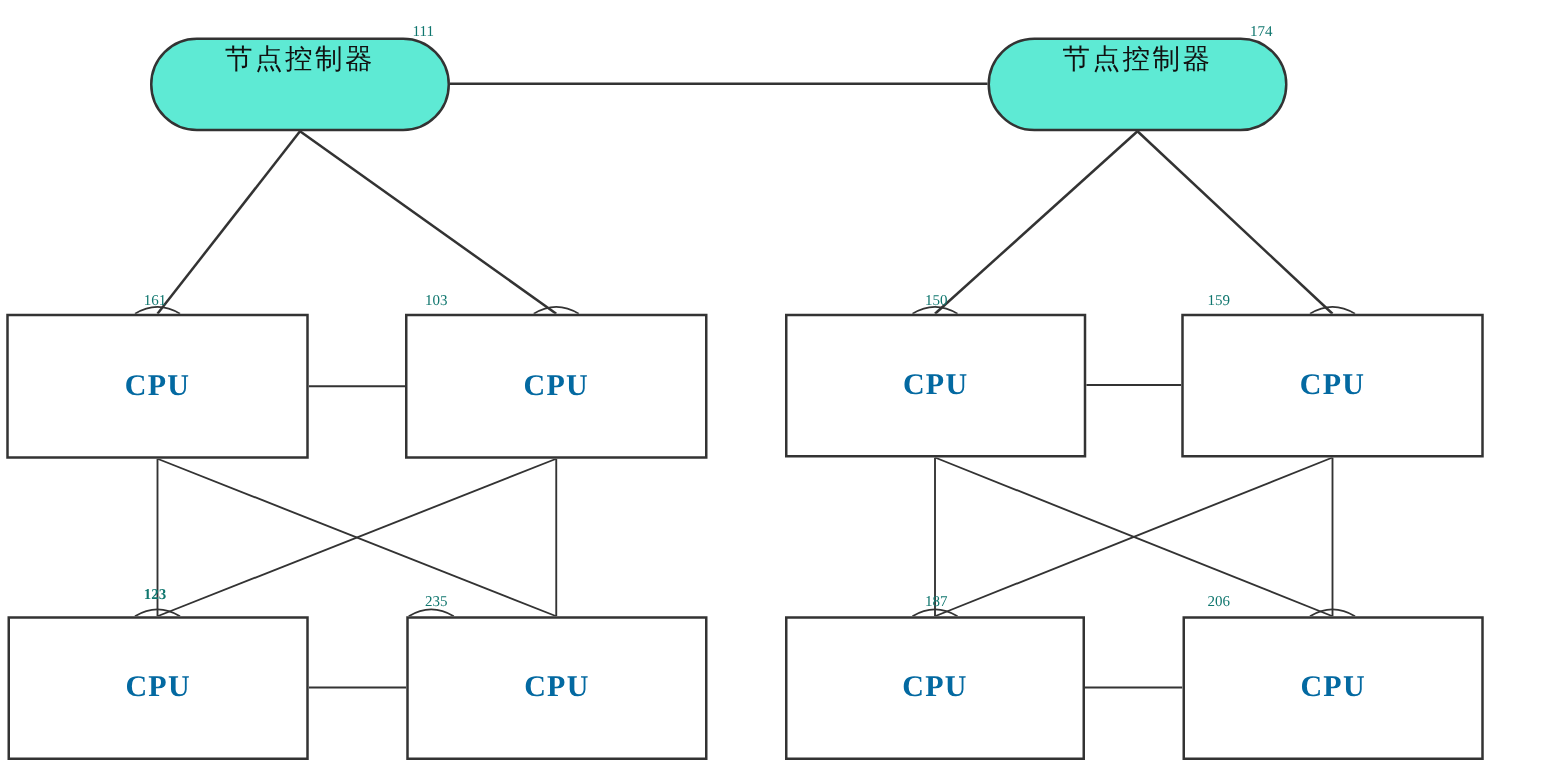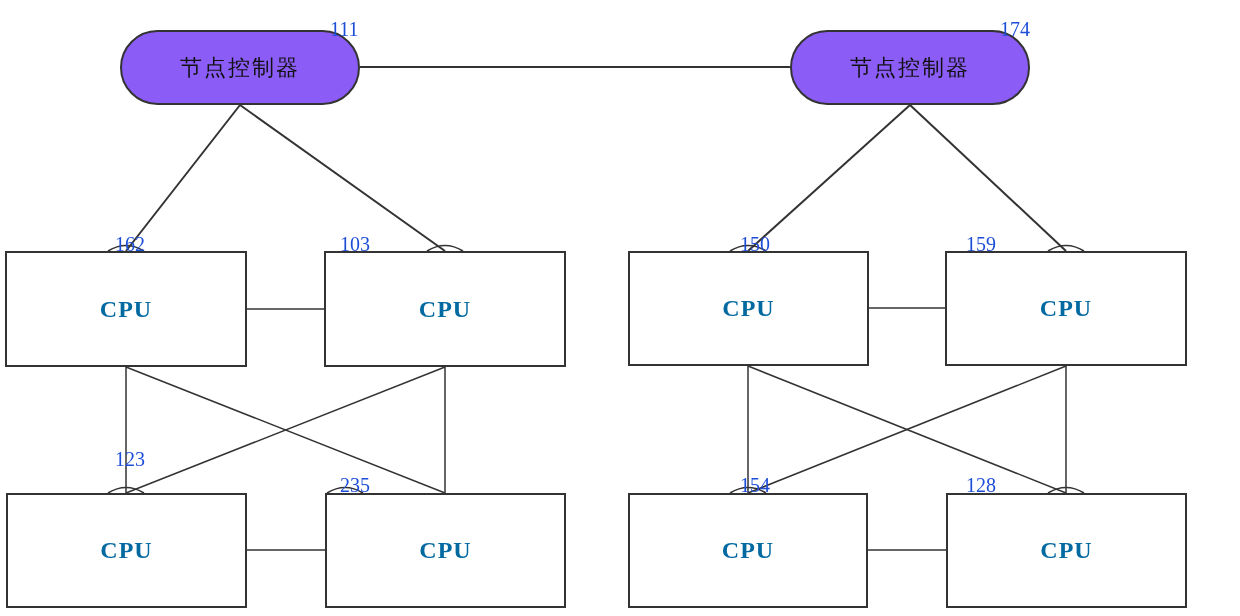--- a/index.html
+++ b/index.html
@@ -21,25 +21,24 @@
     svg.lines {
       position: absolute;
       top: 0; left: 0;
       width: 1240px;
       height: 616px;
       pointer-events: none;
     }
 
     .node-controller {
       position: absolute;
-      background: #8b5cf6;
+      background: #5eead4;
       border: 2.5px solid #333;
       border-radius: 40px;
       display: flex;
-      align-items: center;
       justify-content: center;
       font-size: 22px;
       font-weight: normal;
       color: #111;
       letter-spacing: 2px;
     }
 
     .cpu-box {
       position: absolute;
       background: #fff;
@@ -48,22 +47,22 @@
       align-items: center;
       justify-content: center;
       font-size: 24px;
       font-weight: bold;
       color: #0369a1;
       letter-spacing: 1px;
     }
 
     .label {
       position: absolute;
-      font-size: 20px;
-      color: #1d4ed8;
+      font-size: 12px;
+      color: #0f766e;
     }
   </style>
 </head>
 <body>
 
 <div class="diagram">
 
   <svg class="lines">
 
     <line x1="360" y1="67" x2="790" y2="67" stroke="#333" stroke-width="2"></line>
@@ -139,22 +138,22 @@
   <div class="cpu-box" style="left:945px; top:251px; width:242px; height:115px;">
     <span>CPU</span>
   </div>
   <div class="cpu-box" style="left:628px; top:493px; width:240px; height:115px;">
     <span>CPU</span>
   </div>
   <div class="cpu-box" style="left:946px; top:493px; width:241px; height:115px;">
     <span>CPU</span>
   </div>
 
-  <div class="label" style="left:115px; top:233px;">162</div>
+  <div class="label" style="left:115px; top:233px;">161</div>
   <div class="label" style="left:340px; top:233px;">103</div>
-  <div class="label" style="left:115px; top:448px;">123</div>
+  <div class="label" style="left:115px; top:468px;font-weight:bold;">123</div>
   <div class="label" style="left:340px; top:474px;">235</div>
   <div class="label" style="left:740px; top:233px;">150</div>
   <div class="label" style="left:966px; top:233px;">159</div>
-  <div class="label" style="left:740px; top:474px;">154</div>
-  <div class="label" style="left:966px; top:474px;">128</div>
+  <div class="label" style="left:740px; top:474px;">187</div>
+  <div class="label" style="left:966px; top:474px;">206</div>
 
 </div>
 
 </body></html>

